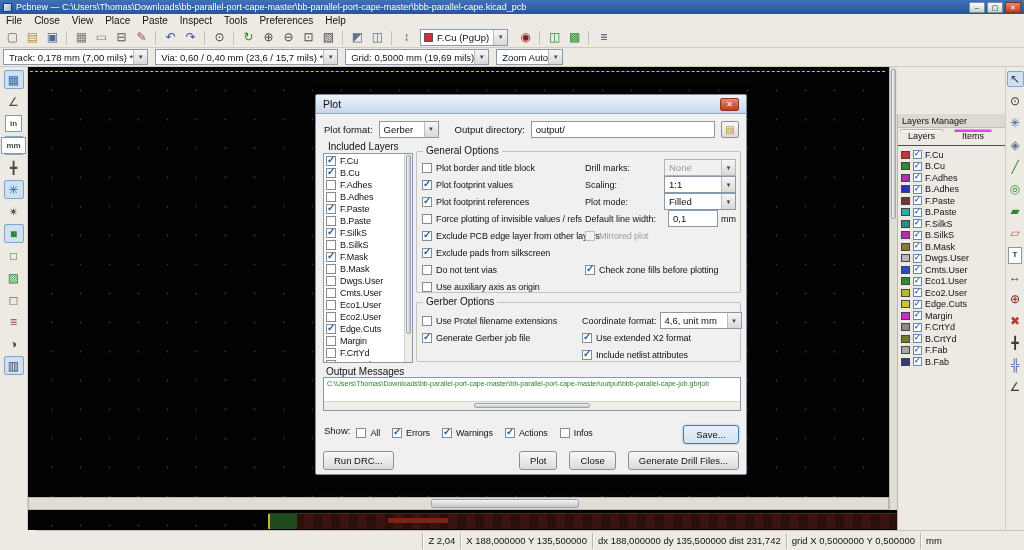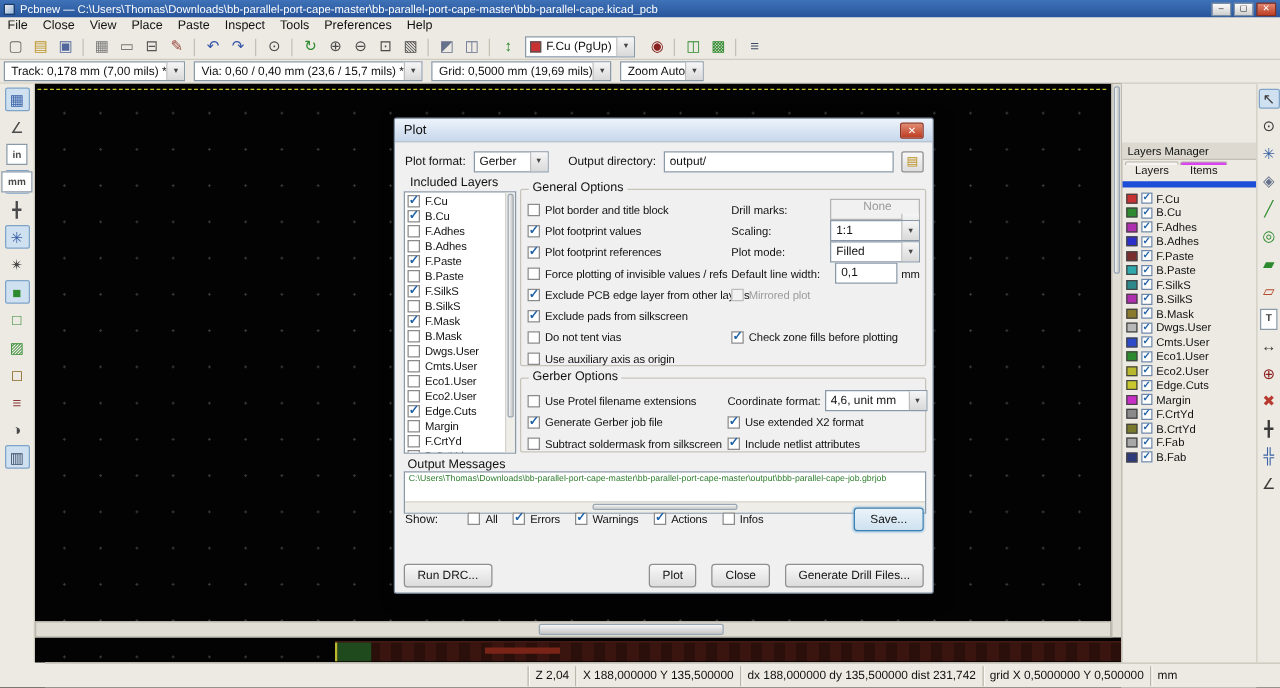--- a/index.html
+++ b/index.html
@@ -48,21 +48,21 @@
   .h-scroll{position:absolute;left:0;top:430px;width:861px;height:13px;background:#E0DDD5;border:1px solid #BBB7AD;}
   .h-thumb{position:absolute;left:402px;top:1px;width:148px;height:9px;background:linear-gradient(#F4F4F4,#C6C6C6);border:1px solid #98A6B4;border-radius:2px;}
   .board-strip{position:absolute;left:240px;top:446px;width:629px;height:16px;background:repeating-linear-gradient(90deg,#3A1510 0 9px,#2B0F0A 9px 18px);border-top:1px solid #5A221A;}
   .bs-yellow{position:absolute;left:0;top:0;width:2px;height:100%;background:#B9B92E;}
   .bs-green{position:absolute;left:2px;top:0;width:27px;height:100%;background:#1E4A1E;}
   .bs-red{position:absolute;left:120px;top:4px;width:60px;height:5px;background:#7A2418;}
 
   
   .layers-panel{position:absolute;left:897px;top:67px;width:108px;height:463px;background:#ECEAE2;border-left:1px solid #B9B5AB;font-size:9px;margin-top:47px;}
   .lp-header{height:14px;line-height:14px;padding-left:4px;background:#DDD9D0;border-bottom:1px solid #C2BEB4;font-size:9px;}
-  .lp-tabs{display:flex;height:15px;border-bottom:5px solid #1d4ed8;padding:1px 2px 16px 2px;gap:1px;}
+  .lp-tabs{display:flex;height:15px;border-bottom:1px solid #1d4ed8;padding:1px 2px 16px 2px;gap:11px;}
   .lp-tab{padding:1px 7px;border:1px solid #B9B5AB;border-bottom:none;border-radius:2px 2px 0 0;background:#d946ef;font-size:9px;}
   .lp-tab.active{background:#F7F6F2;}
   .lp-list{padding:3px 0 0 3px;}
   .lp-row{display:flex;align-items:center;gap:3px;height:11.5px;}
   .lp-swatch{width:9px;height:8px;border:1px solid #444;flex:none;}
   .lp-check{position:relative;width:9px;height:9px;background:#fff;border:1px solid #6E87A8;flex:none;}
   .lp-check.on::after{content:"✓";position:absolute;left:0px;top:-2px;font-size:8px;color:#1F62A8;font-weight:bold;}
   .lp-name{white-space:nowrap;}
 
   
@@ -70,21 +70,21 @@
   .sb-cell{height:16px;line-height:16px;padding:0 5px;border-left:1px solid #BAB6AC;box-shadow:inset 1px 0 0 #FBFAF7;white-space:nowrap;}
   .sb-hint{flex:1;border-left:none;box-shadow:none;}
   .sb-units{width:140px;}
 
   
   .dialog{position:absolute;left:315px;top:94px;width:432px;height:381px;background:#F0F0F0;border:1px solid #7E8EA2;border-radius:2px;box-shadow:3px 4px 12px rgba(0,0,0,0.5);z-index:10;}
   .dlg-title{height:19px;background:linear-gradient(#EDF3FB,#C7D7EB);border-bottom:1px solid #96A6BC;display:flex;align-items:center;padding:0 7px;font-size:10.5px;border-radius:2px 2px 0 0;}
   .dlg-close{margin-left:auto;width:19px;height:13px;background:linear-gradient(#E08A72,#BE3C22);border:1px solid #93321E;border-radius:2px;color:#fff;font-size:8px;line-height:11px;text-align:center;}
   .dlg-row1{position:absolute;left:8px;top:25px;right:7px;height:18px;display:flex;align-items:center;gap:6px;font-size:9.5px;}
   .sel{display:flex;align-items:center;height:17px;background:#fff;border:1px solid #8A99A8;font-size:9.5px;padding-left:4px;white-space:nowrap;}
-  .sel.dis{background:#F1F1F1;color:#9A9A9A;border-color:#B4B4B4;flex-direction:column;}
+  .sel.dis{background:#F1F1F1;color:#9A9A9A;border-color:#B4B4B4;}
   .txt{display:flex;align-items:center;height:17px;background:#fff;border:1px solid #8A99A8;font-size:9.5px;padding:0 4px;white-space:nowrap;}
   .browse-btn{width:18px;height:17px;background:linear-gradient(#F8F8F8,#DDD);border:1px solid #8E8E8E;border-radius:2px;display:flex;align-items:center;justify-content:center;font-size:10px;color:#BE9428;flex:none;}
   .il-title{position:absolute;left:12px;top:46px;font-size:10px;}
   .il-box{position:absolute;left:7px;top:58px;width:90px;height:210px;background:#fff;border:1px solid #8A99A8;overflow:hidden;}
   .il-list{padding:1px 0 0 2px;}
   .il-box .cbrow{height:12px;}
   .il-scroll{position:absolute;right:0;top:0;bottom:0;width:8px;background:#EFEDE7;border-left:1px solid #D5D3CD;}
   .il-thumb{position:absolute;left:1px;top:1px;width:5px;height:86%;background:linear-gradient(90deg,#F4F4F4,#C6C6C6);border:1px solid #98A6B4;border-radius:2px;}
 
   .grp{position:absolute;border:1px solid #C6C3B9;border-radius:2px;}
@@ -110,21 +110,21 @@
   .w52{width:50px;flex:none;}
   .w80{width:82px;flex:none;}
   .unit{font-size:9px;flex:none;}
 
   .om-title{position:absolute;left:10px;top:271px;font-size:10px;}
   .om-box{position:absolute;left:7px;top:282px;width:418px;height:34px;background:#fff;border:1px solid #8A99A8;overflow:hidden;}
   .om-text{padding:2px 3px;font-size:7px;color:#2E7D2E;white-space:nowrap;}
   .om-scroll{position:absolute;left:0;right:0;bottom:0;height:9px;background:#EFEDE7;border-top:1px solid #D5D3CD;}
   .om-thumb{position:absolute;left:36%;top:1px;width:28%;height:5px;background:linear-gradient(#F4F4F4,#C6C6C6);border:1px solid #98A6B4;border-radius:2px;}
 
-  .show-row{position:absolute;left:8px;top:310px;right:7px;height:20px;display:flex;align-items:center;gap:24px;font-size:9.5px;}
+  .show-row{position:absolute;left:8px;top:330px;right:7px;height:20px;display:flex;align-items:flex-start;gap:6px;font-size:9.5px;}
   .show-items{display:flex;align-items:center;gap:12px;}
   .btn{height:19px;display:inline-flex;align-items:center;justify-content:center;padding:0 10px;background:linear-gradient(#F8F8F8,#DCDCDC);border:1px solid #8E8E8E;border-radius:3px;font-size:9.5px;white-space:nowrap;}
   .btn.focus{border-color:#3C7FB1;box-shadow:0 0 2px #7AB4E0;background:linear-gradient(#EAF3FA,#CFE2F0);}
   .show-row .btn{margin-left:auto;min-width:56px;}
   .dlg-bottom{position:absolute;left:7px;top:355px;right:7px;height:20px;display:flex;align-items:center;gap:12px;}
   .dlg-bottom .push{flex:1;}
 </style>
 </head>
 <body>
 
@@ -761,24 +761,20 @@
         <label class="cbrow">
           <span class="cb"></span>
           <span>Use Protel filename extensions</span>
         </label>
 
         <label class="cbrow">
           <span class="cb on"></span>
           <span>Generate Gerber job file</span>
         </label>
 
-        <label class="cbrow">
-          <span class="cb"></span>
-          <span>Subtract soldermask from silkscreen</span>
-        </label>
       </div>
     <div class="gb-right">
       <div class="fr">
         <span class="frl">Coordinate format:</span>
         <div class="sel w80">
           <span>4,6, unit mm</span>
           <span class="arrow">▼</span>
         </div>
       </div>
       <div>

